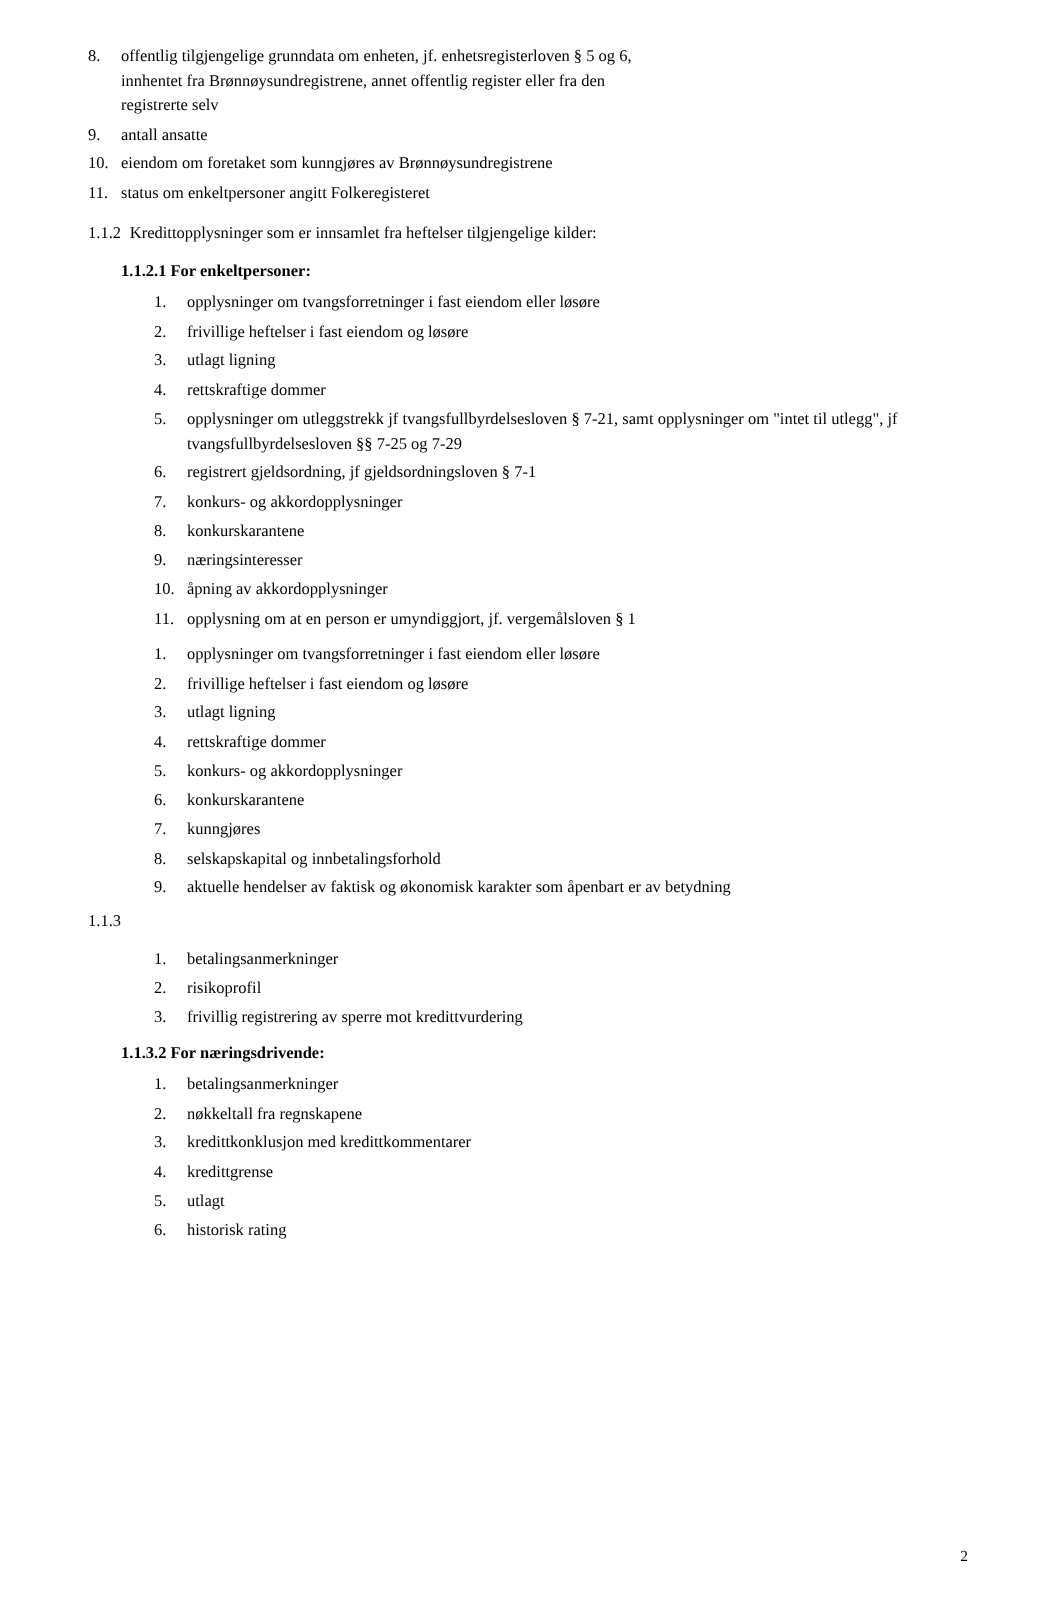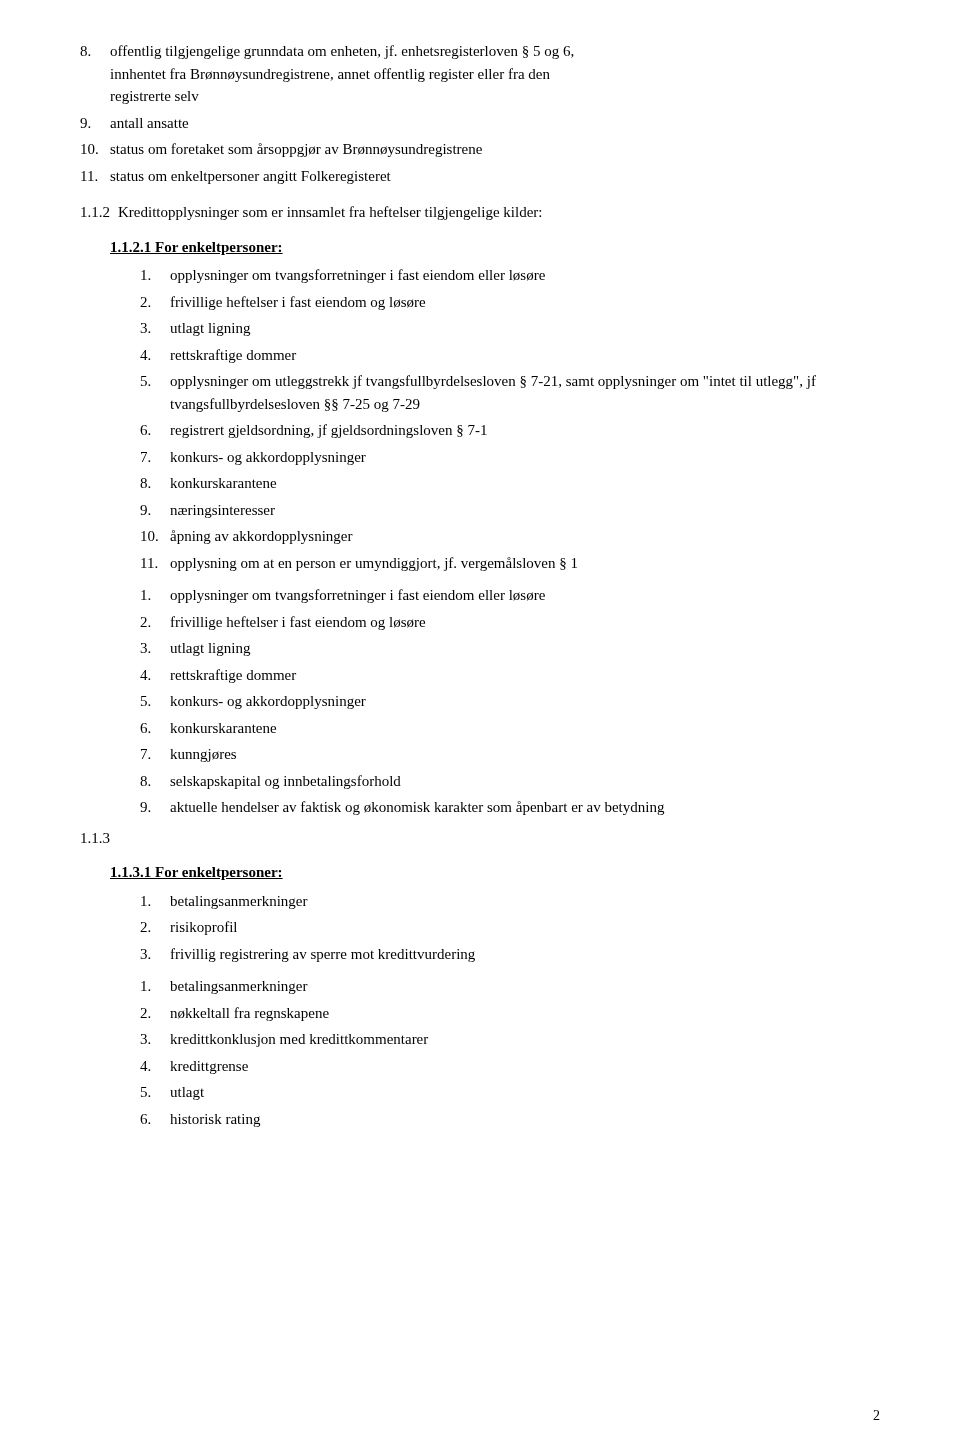--- a/index.html
+++ b/index.html
@@ -24,21 +24,20 @@
       margin: 0 auto;
     }
 
     .subsection {
       margin-top: 12px;
       margin-bottom: 10px;
     }
 
     .subsection-heading {
       margin-bottom: 6px;
-      text-decoration: underline;
     }
 
     .bold {
       font-weight: bold;
     }
 
     .page-number {
       position: absolute;
       bottom: 30px;
       right: 80px;
@@ -95,21 +94,21 @@
     <div class="list-item-row" style="margin-bottom:4px;">
       <span class="list-num">8.</span>
       <span class="list-text">offentlig tilgjengelige grunndata om enheten, jf. enhetsregisterloven § 5 og 6,<br>innhentet fra Brønnøysundregistrene, annet offentlig register eller fra den<br>registrerte selv</span>
     </div>
     <div class="list-item-row" style="margin-bottom:4px;">
       <span class="list-num">9.</span>
       <span class="list-text">antall ansatte</span>
     </div>
     <div class="list-item-row" style="margin-bottom:4px;">
       <span class="list-num">10.</span>
-      <span class="list-text">status om foretaket som årsoppgjør av Brønnøysundregistrene</span>
+      <span class="list-text">eiendom om foretaket som kunngjøres av Brønnøysundregistrene</span>
     </div>
     <div class="list-item-row" style="margin-bottom:4px;">
       <span class="list-num">11.</span>
       <span class="list-text">status om enkeltpersoner angitt Folkeregisteret</span>
     </div>
   </div>
 
   <div class="section-block big-section">
     <div class="heading-line">
       <span class="heading-num">1.1.2</span>
@@ -209,40 +208,40 @@
       </div>
     </div>
   </div>
 
   <div class="section-block big-section">
     <div class="heading-line">
       <span class="heading-num">1.1.3</span>
     </div>
 
     <div class="subsection">
+      <div class="indent2">
+        <div class="list-item-row" style="margin-bottom:4px;">
+          <span class="list-num">1.</span>
+          <span class="list-text">betalingsanmerkninger</span>
+        </div>
+        <div class="list-item-row" style="margin-bottom:4px;">
+          <span class="list-num">2.</span>
+          <span class="list-text">risikoprofil</span>
+        </div>
+        <div class="list-item-row" style="margin-bottom:4px;">
+          <span class="list-num">3.</span>
+          <span class="list-text">frivillig registrering av sperre mot kredittvurdering</span>
+        </div>
+      </div>
+    </div>
+
+    <div class="subsection big-section">
       <div class="subsection-heading indent1">
-        <span class="bold">1.1.3.1 For enkeltpersoner:</span>
-      </div>
-      <div class="indent2">
-        <div class="list-item-row" style="margin-bottom:4px;">
-          <span class="list-num">1.</span>
-          <span class="list-text">betalingsanmerkninger</span>
-        </div>
-        <div class="list-item-row" style="margin-bottom:4px;">
-          <span class="list-num">2.</span>
-          <span class="list-text">risikoprofil</span>
-        </div>
-        <div class="list-item-row" style="margin-bottom:4px;">
-          <span class="list-num">3.</span>
-          <span class="list-text">frivillig registrering av sperre mot kredittvurdering</span>
-        </div>
-      </div>
-    </div>
-
-    <div class="subsection big-section">
+        <span class="bold">1.1.3.2 For næringsdrivende:</span>
+      </div>
       <div class="indent2">
         <div class="list-item-row" style="margin-bottom:4px;">
           <span class="list-num">1.</span>
           <span class="list-text">betalingsanmerkninger</span>
         </div>
         <div class="list-item-row" style="margin-bottom:4px;">
           <span class="list-num">2.</span>
           <span class="list-text">nøkkeltall fra regnskapene</span>
         </div>
         <div class="list-item-row" style="margin-bottom:4px;">

